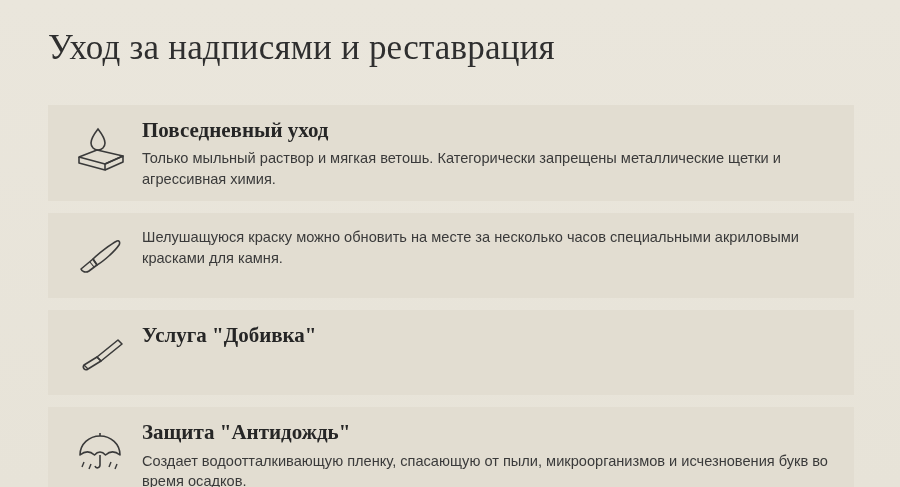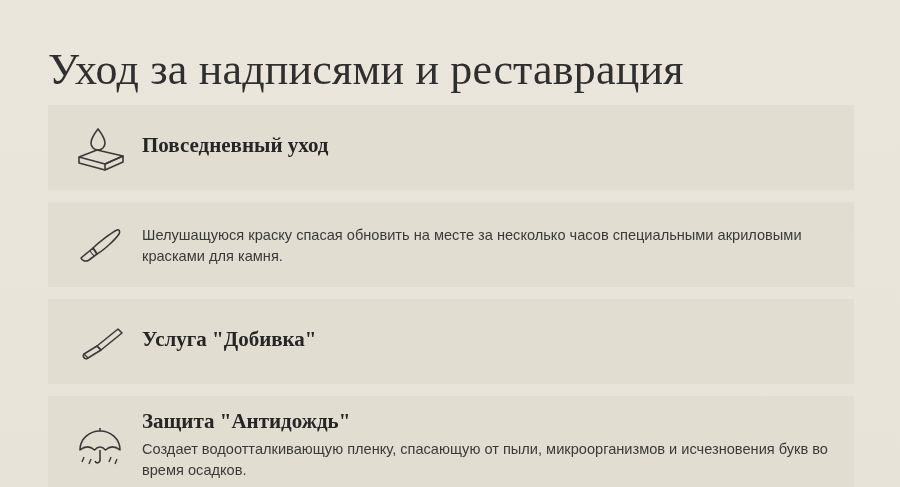--- a/index.html
+++ b/index.html
@@ -18,39 +18,39 @@
     position: absolute;
     left: 0; top: 0;
     width: 900px;
     height: 487px;
     background: linear-gradient(180deg, #eae6dc 0%, #e7e3d8 100%);
     box-sizing: border-box;
   }
   .title {
     position: absolute;
     left: 48px;
-    top: 44px;
+    top: 28px;
     font-family: "Liberation Serif", serif;
-    font-size: 44px;
+    font-size: 35px;
     color: #2f2f2f;
     letter-spacing: 0.2px;
     white-space: nowrap;
   }
   .cards {
     position: absolute;
     left: 48px;
     top: 105px;
     width: 806px;
   }
   .card {
     position: relative;
     background: #e2ddd1;
     box-sizing: border-box;
     display: flex;
-    align-items: center;
+    align-items: flex-start;
     padding: 13px 14px 12px 14px;
     margin-bottom: 12px;
   }
   .icon-box {
     flex: 0 0 78px;
     height: 58px;
     display: flex;
     align-items: center;
     justify-content: center;
     padding-top: 2px;
@@ -90,33 +90,34 @@
       <div class="icon-box">
         <svg width="60" height="52" viewBox="0 0 60 52">
           <path d="M27 6 C27 6, 20 15, 20 20 a7 7 0 0 0 14 0 c0 -5 -7 -14 -7 -14 z" fill="none" stroke="#3a3a3a" stroke-width="1.6"></path>
           <path d="M8 34 L26 27 L52 33 L34 41 Z" fill="none" stroke="#3a3a3a" stroke-width="1.6" stroke-linejoin="round"></path>
           <path d="M8 34 L8 40 L34 47 L34 41" fill="none" stroke="#3a3a3a" stroke-width="1.6" stroke-linejoin="round"></path>
           <path d="M34 41 L52 33 L52 39 L34 47" fill="none" stroke="#3a3a3a" stroke-width="1.6" stroke-linejoin="round"></path>
         </svg>
       </div>
       <div class="card-body">
         <div class="card-title">Повседневный уход</div>
+        <div class="card-desc">Только мыльный раствор и мягкая ветошь. Категорически запрещены металлические щетки и агрессивная химия.</div>
       </div>
     </div>
 
     <div class="card">
       <div class="icon-box">
         <svg width="60" height="52" viewBox="0 0 60 52">
           <path d="M46 10 C40 13, 28 22, 22 28 L26 34 C33 30, 44 20, 48 14 C49.5 11.5, 48 9, 46 10 Z" fill="none" stroke="#3a3a3a" stroke-width="1.6" stroke-linejoin="round"></path>
           <path d="M22 28 L26 34 L18 40 C15 42, 11 41, 10 38 L22 28 Z" fill="none" stroke="#3a3a3a" stroke-width="1.6" stroke-linejoin="round"></path>
           <path d="M19 31 L23 36" fill="none" stroke="#3a3a3a" stroke-width="1.2"></path>
         </svg>
       </div>
       <div class="card-body">
-        <div class="card-desc">Шелушащуюся краску спасая обновить на месте за несколько часов специальными акриловыми красками для камня.</div>
+        <div class="card-desc">Шелушащуюся краску можно обновить на месте за несколько часов специальными акриловыми красками для камня.</div>
       </div>
     </div>
 
     <div class="card">
       <div class="icon-box">
         <svg width="60" height="52" viewBox="0 0 60 52">
           <path d="M47 12 L51 16 L30 33 L26 29 Z" fill="none" stroke="#3a3a3a" stroke-width="1.6" stroke-linejoin="round"></path>
           <path d="M26 29 L30 33 L17 41 C14 43, 11 40, 13 37 Z" fill="none" stroke="#3a3a3a" stroke-width="1.6" stroke-linejoin="round"></path>
           <path d="M13 37 L17 41" fill="none" stroke="#3a3a3a" stroke-width="1.2"></path>
         </svg>

